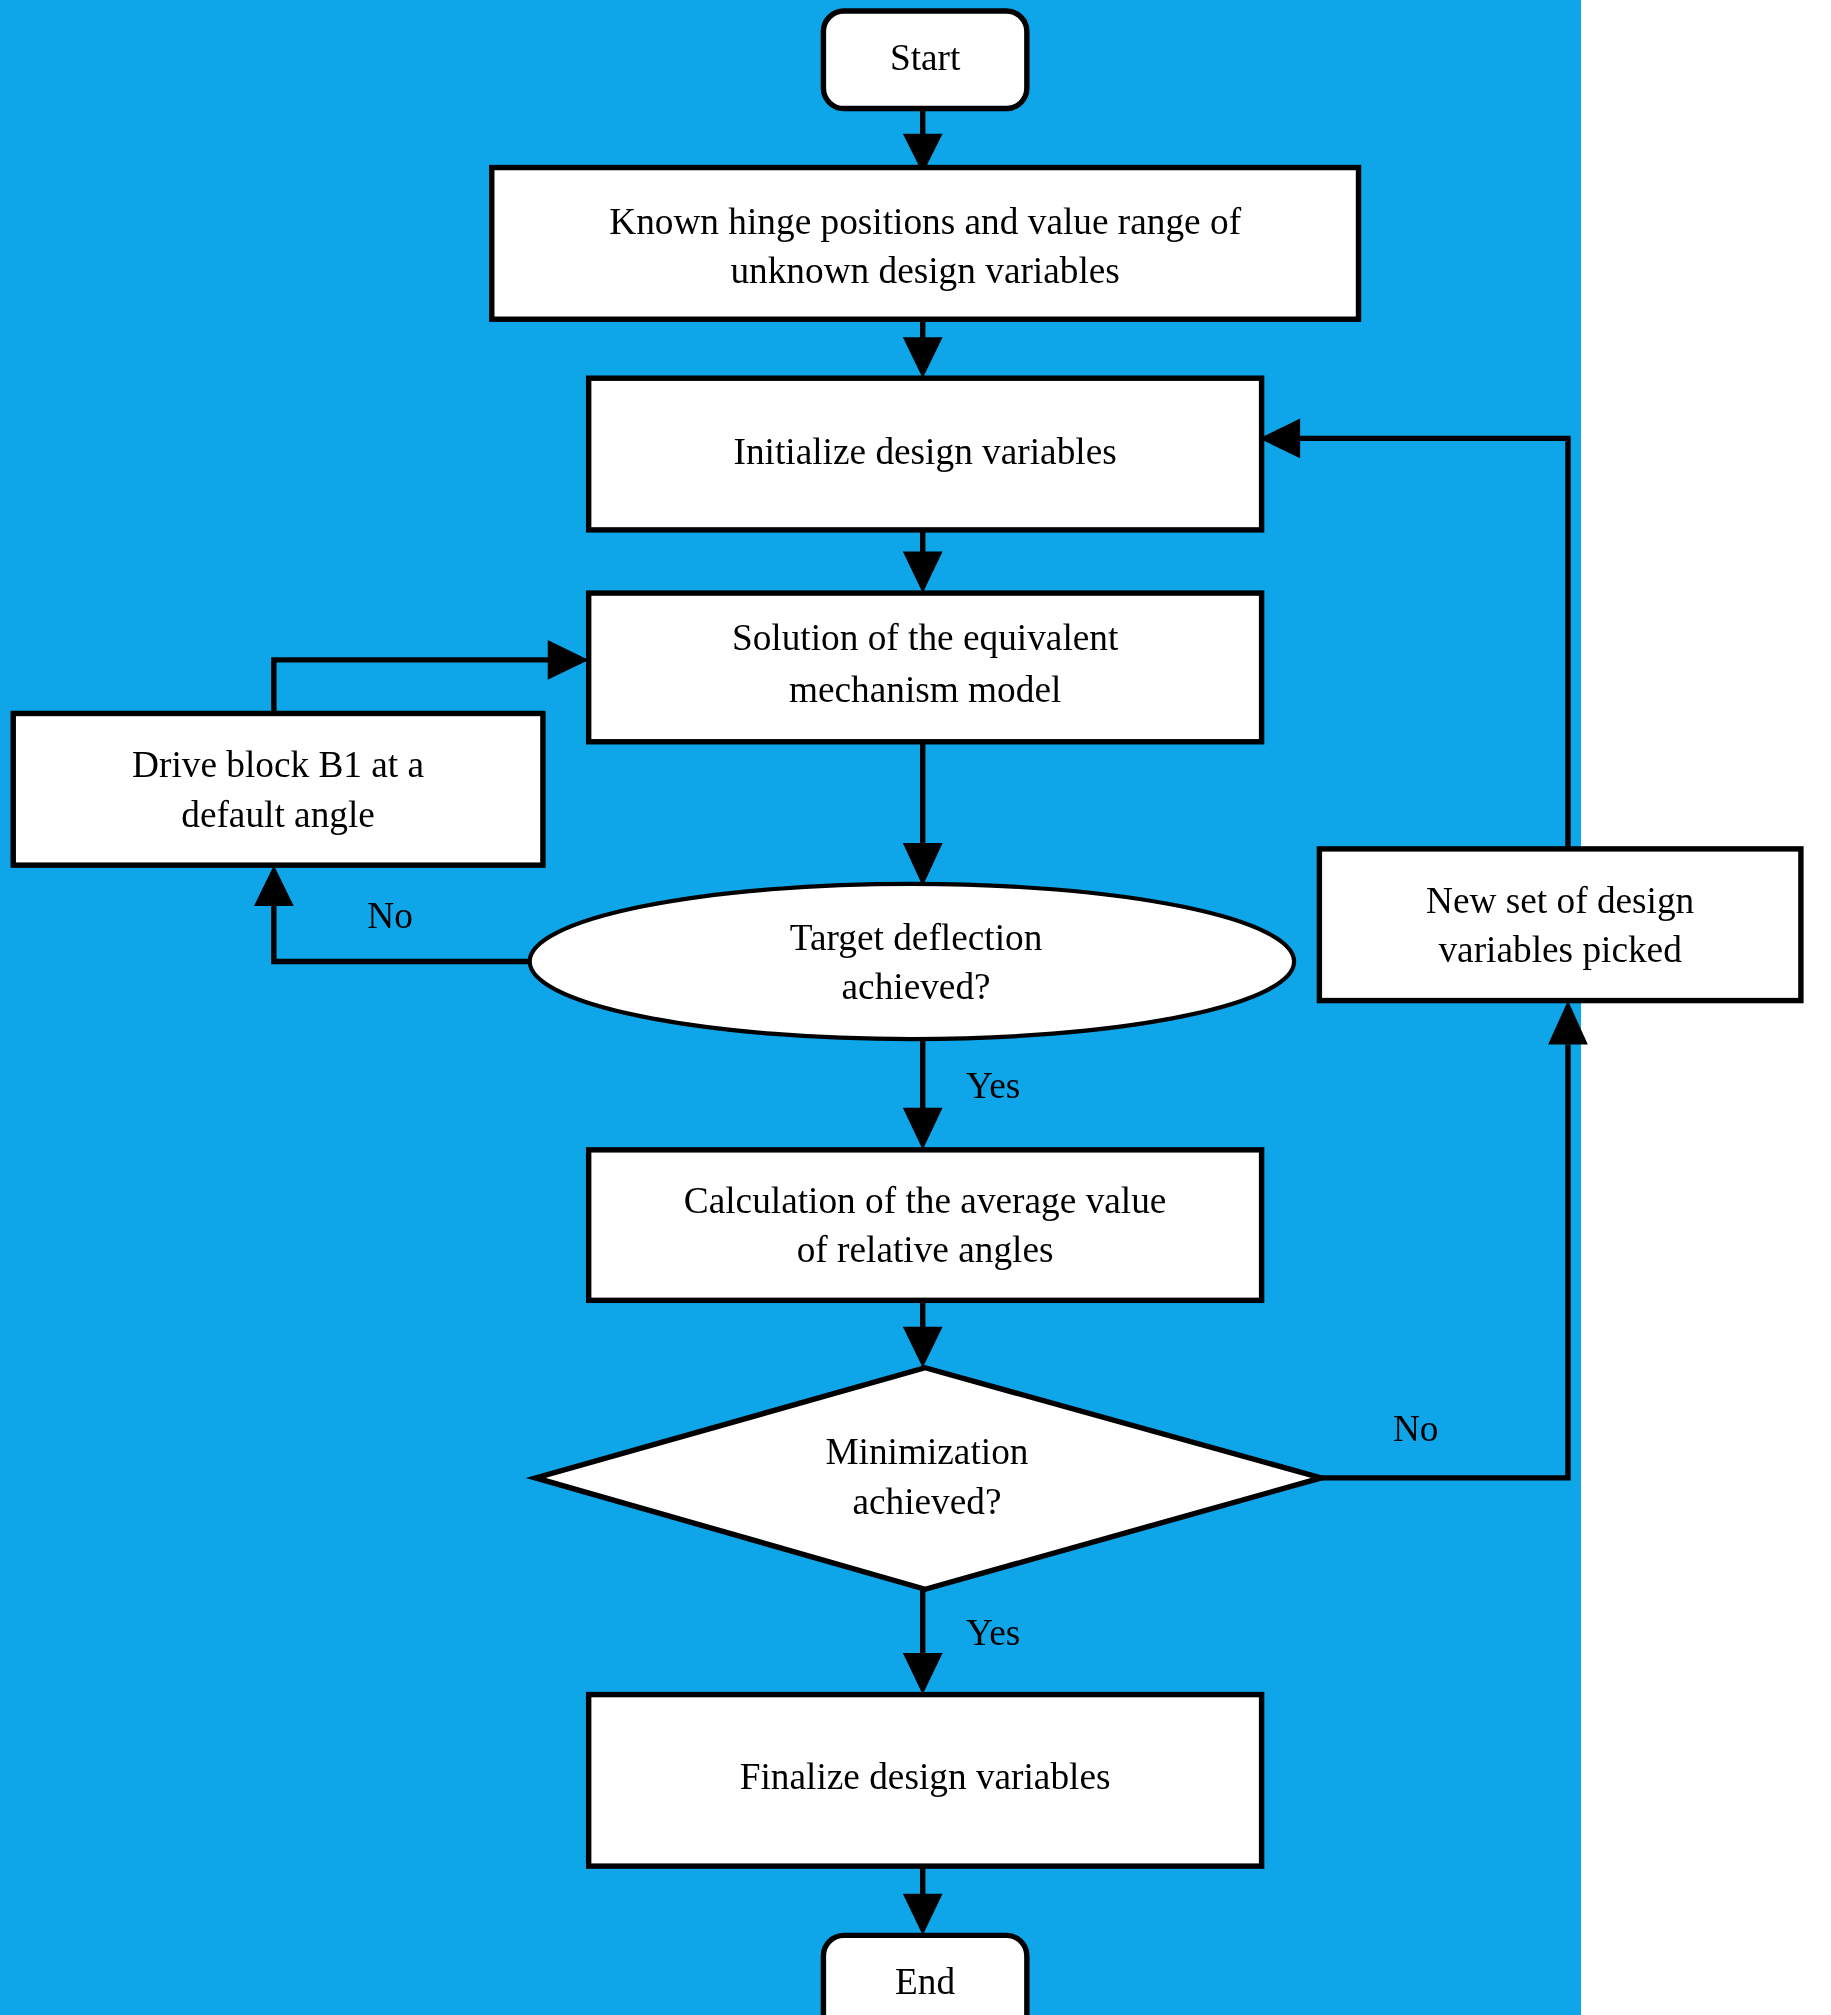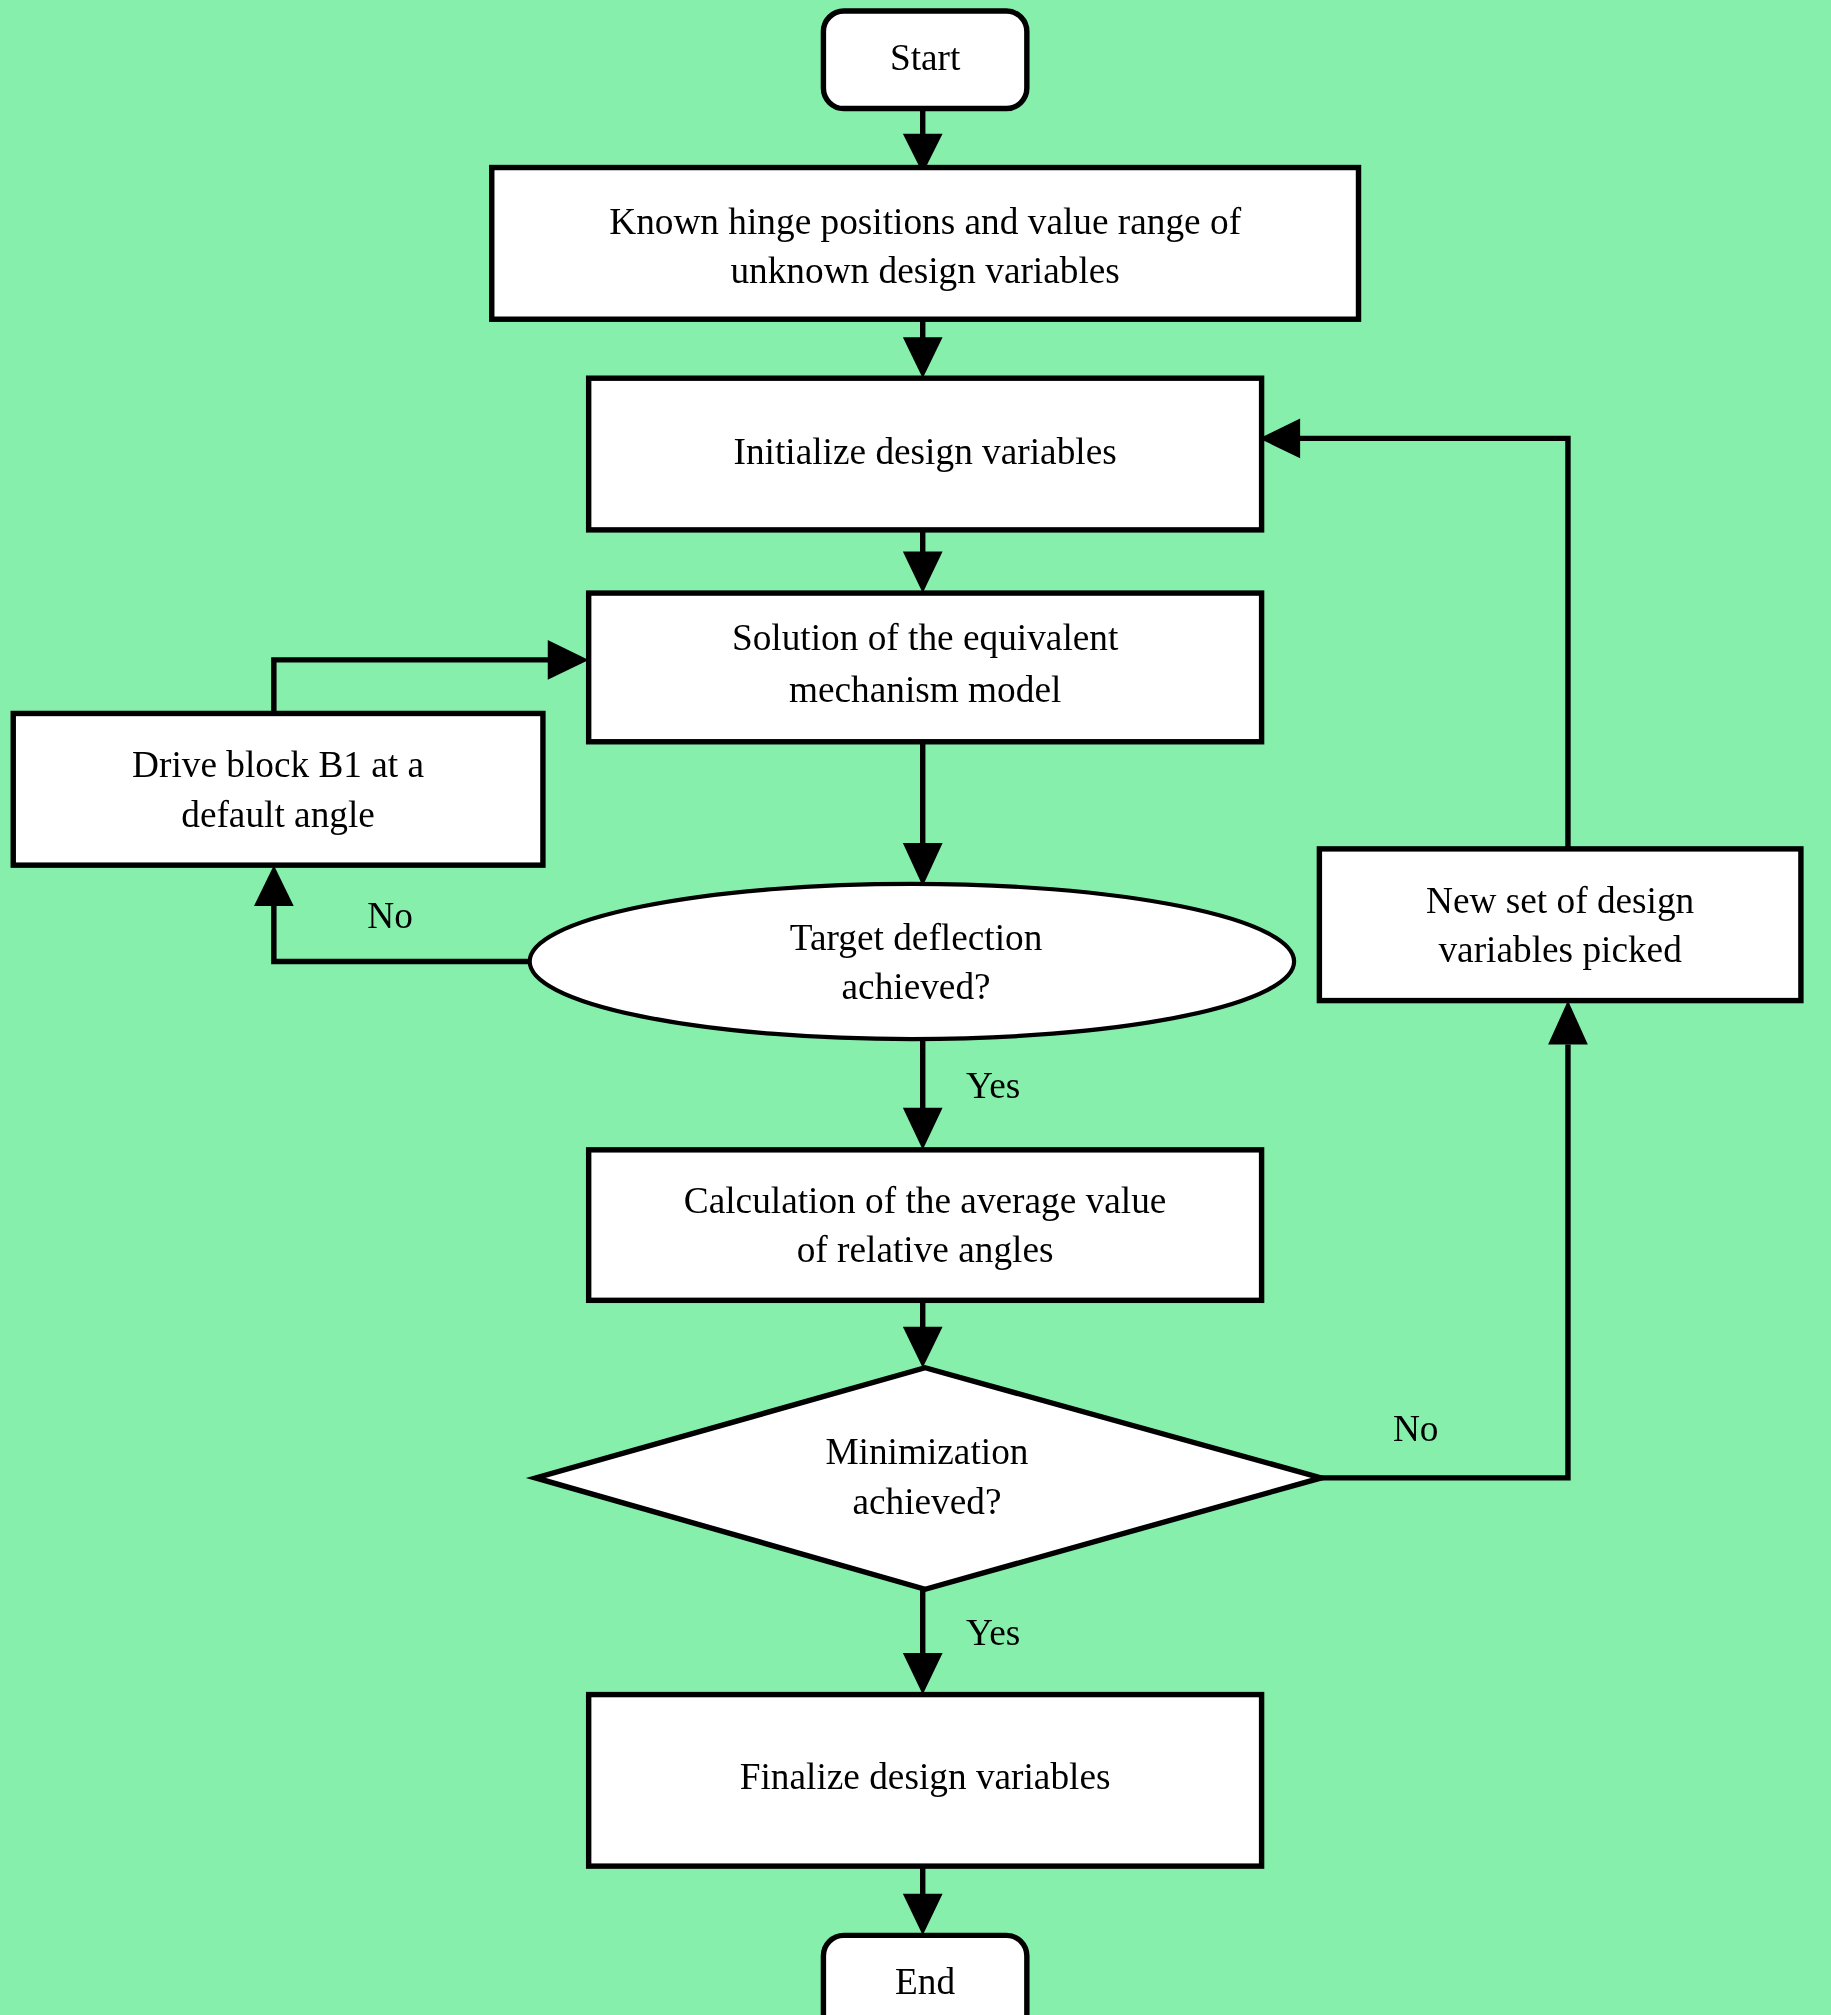--- a/index.html
+++ b/index.html
@@ -8,23 +8,23 @@
     background: #ffffff;
   }
   body {
     width: 1831px;
     height: 2015px;
     font-family: "Liberation Serif", "DejaVu Serif", serif;
     overflow: hidden;
   }
   #flowchart-root {
     position: relative;
-    width: 1831px;
+    width: 1581px;
     height: 2015px;
-    background: #86efac;
+    background: #0ea5e9;
   }
   svg.flow-canvas {
     display: block;
     width: 1831px;
     height: 2015px;
   }
   .node-shape {
     fill: #ffffff;
     stroke: #000000;
     stroke-width: 9;

